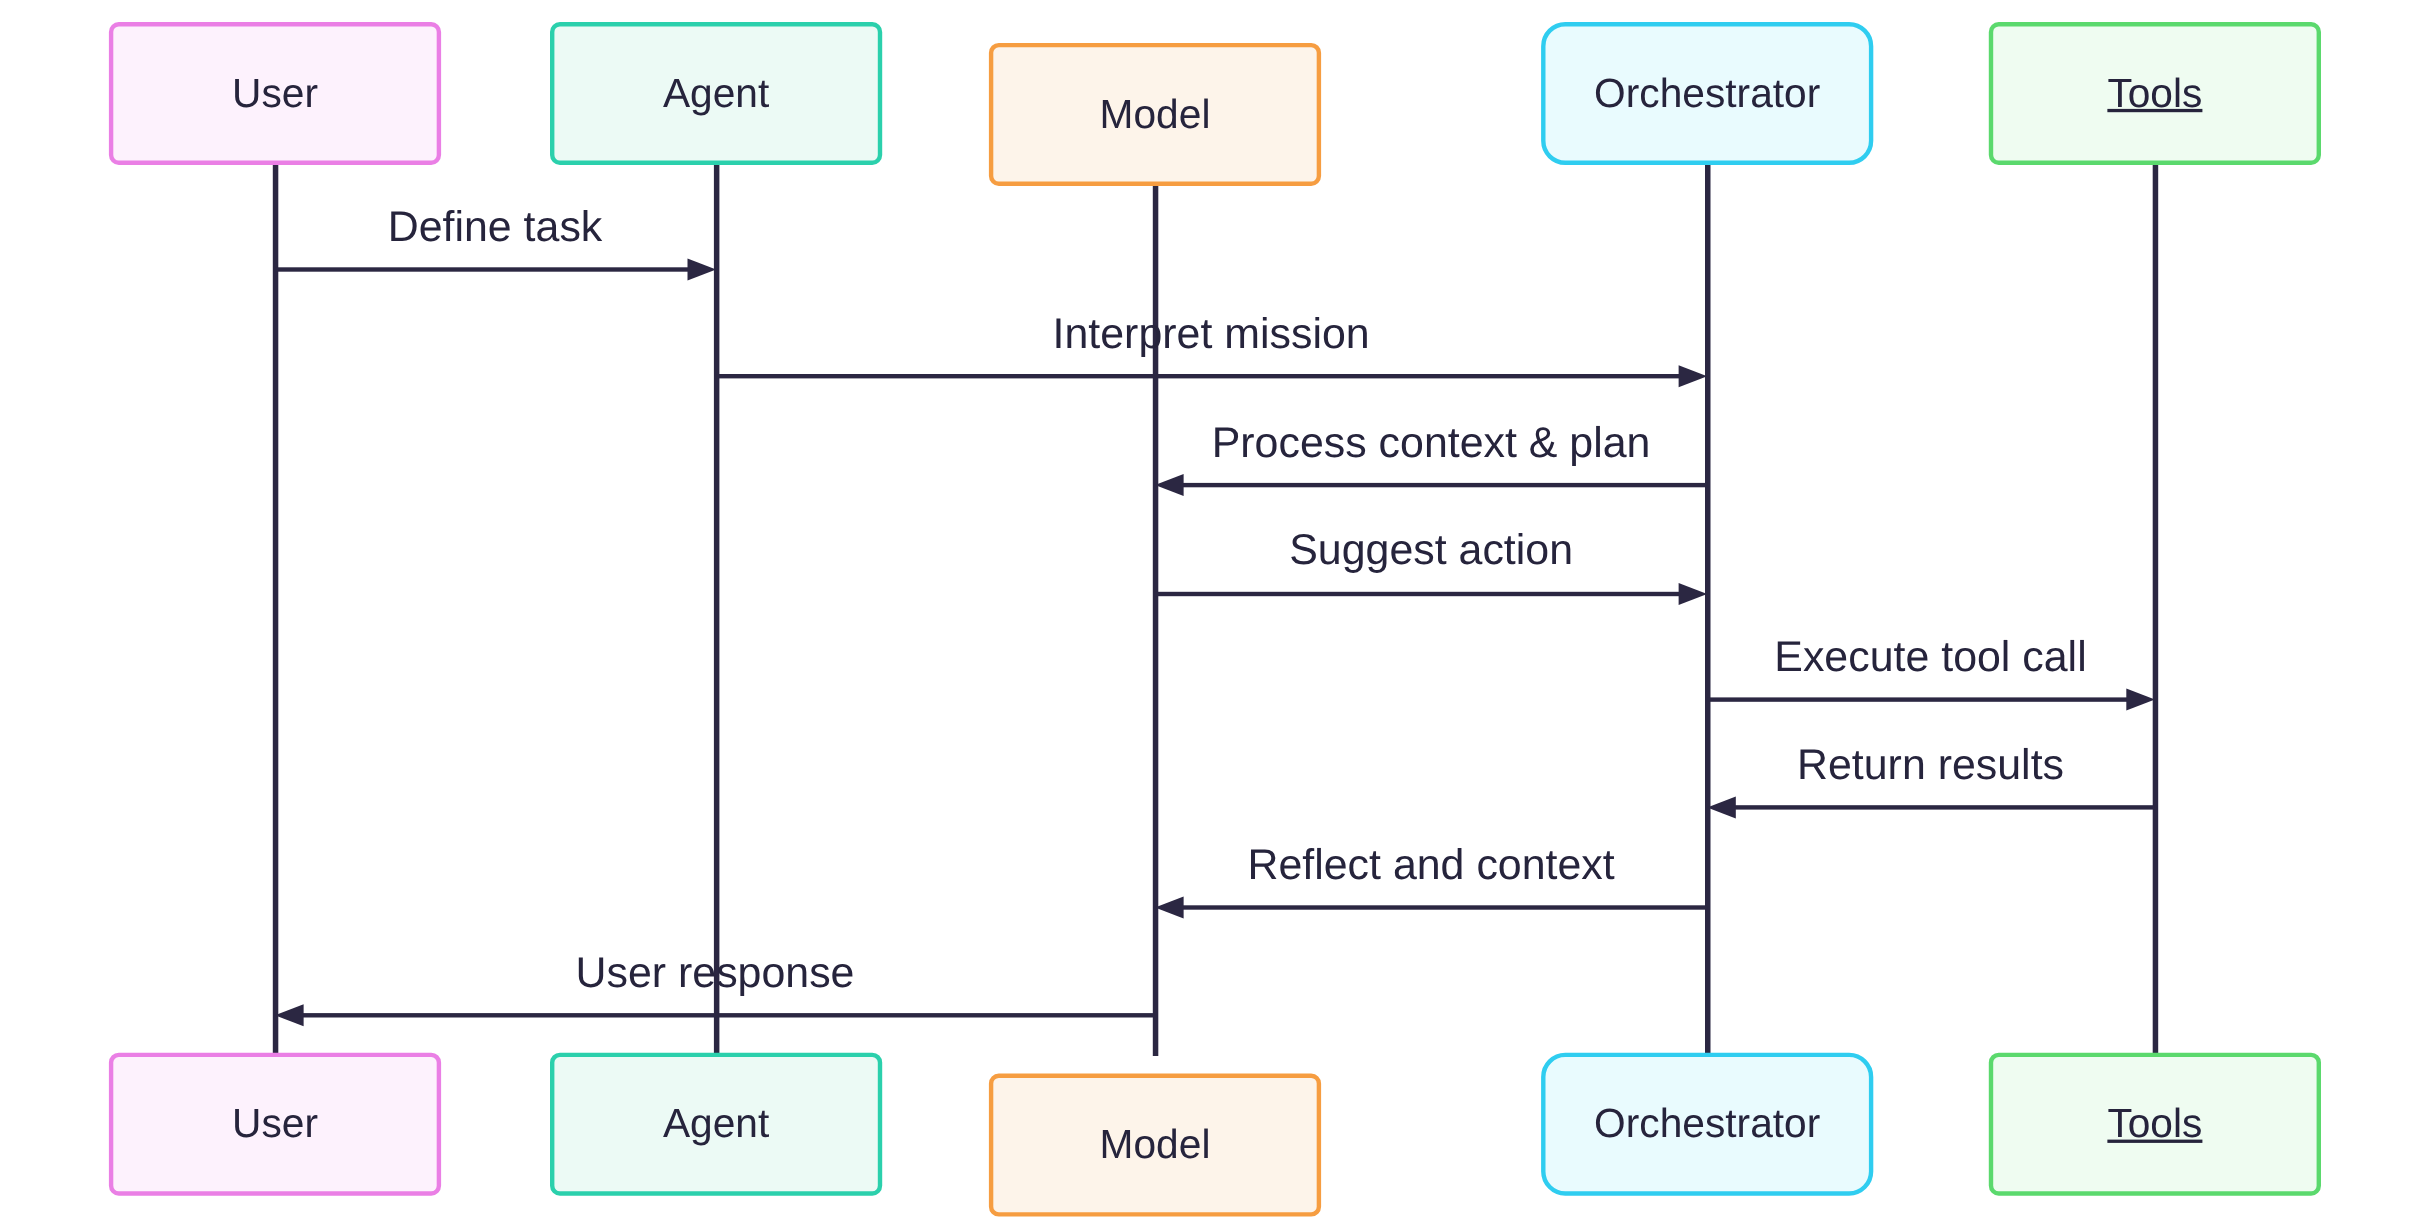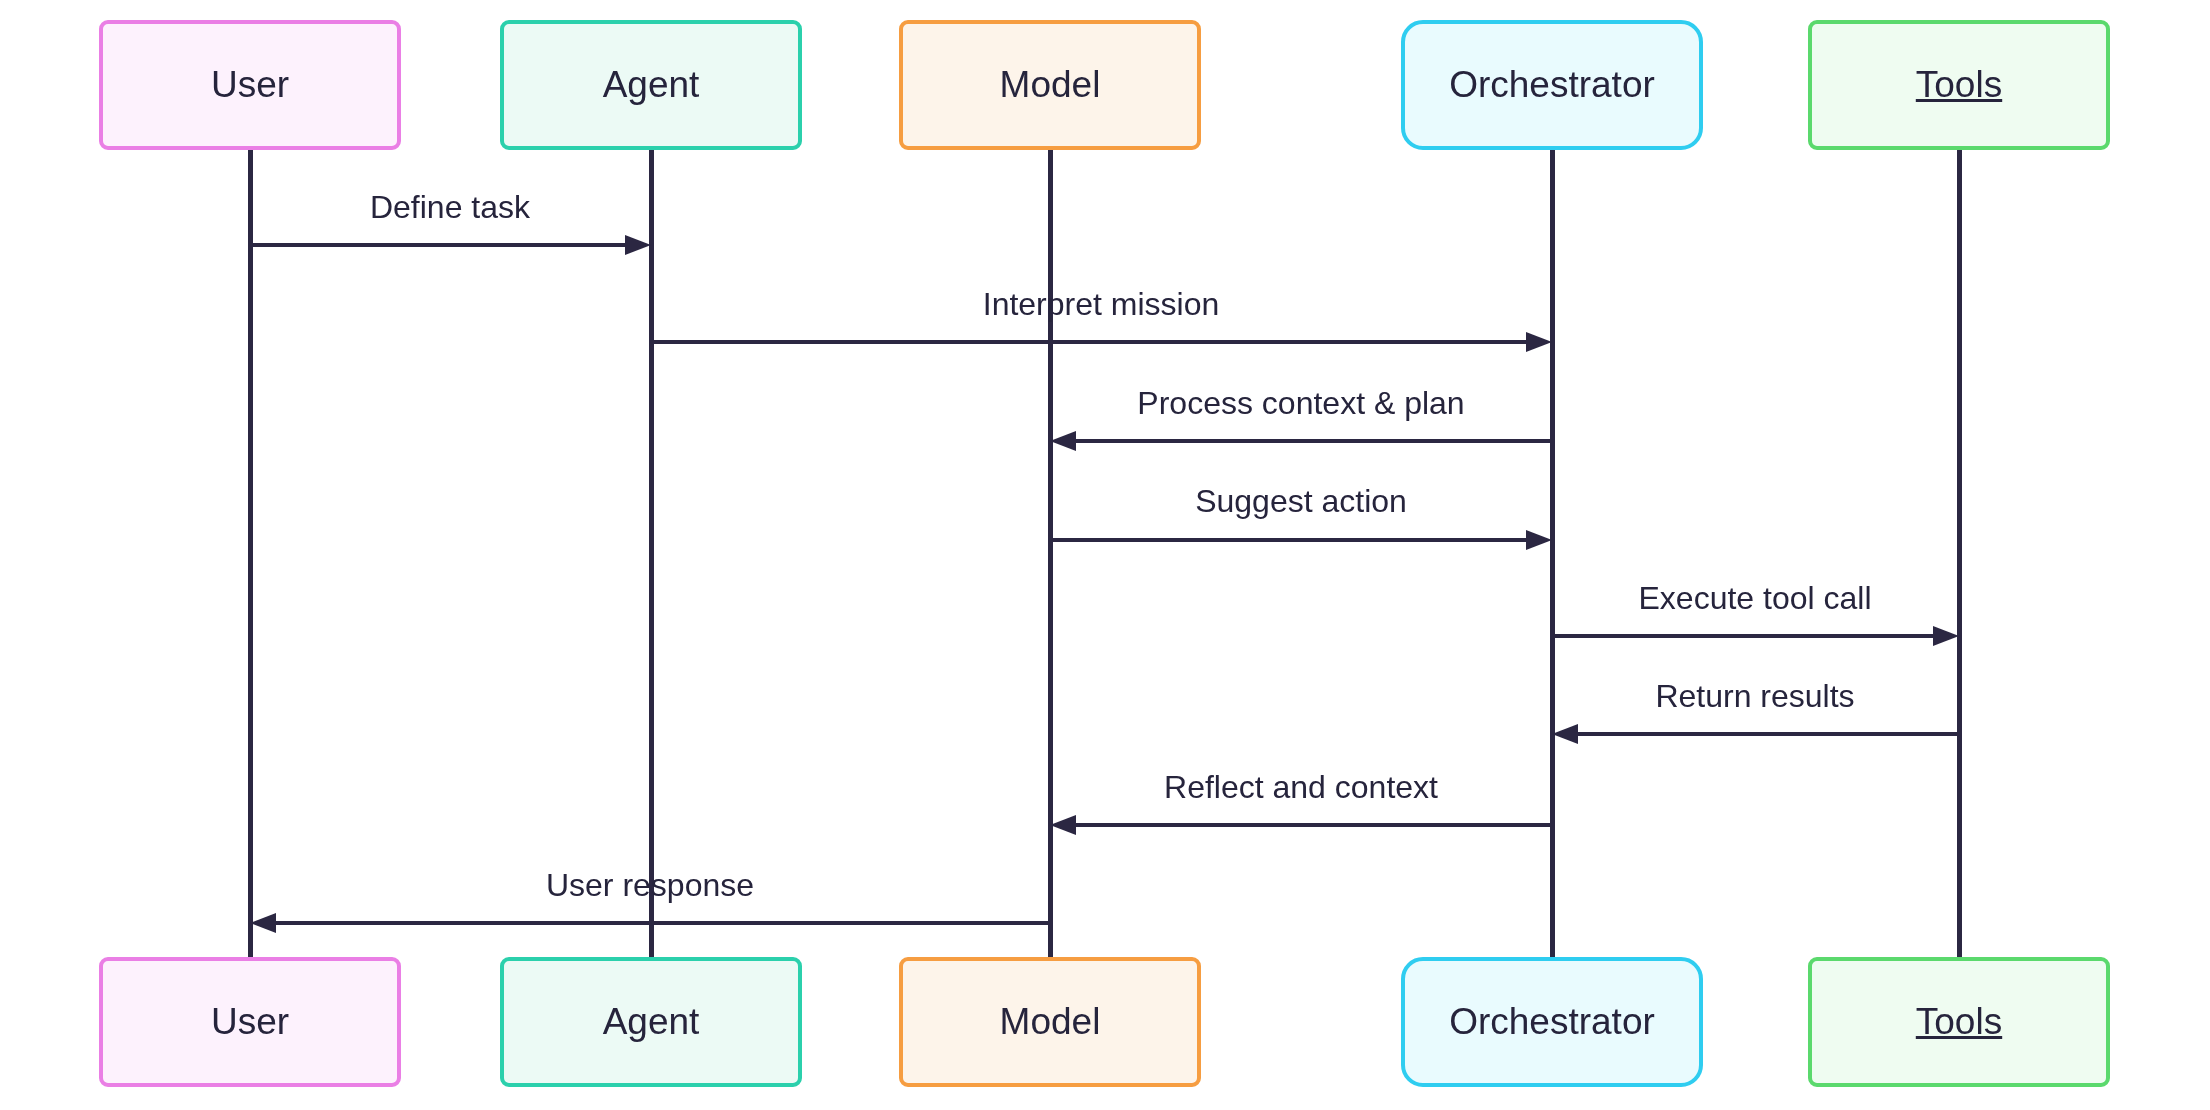--- a/index.html
+++ b/index.html
@@ -27,28 +27,28 @@
     border: 4.5px solid #999;
     border-radius: 9px;
     display: flex;
     align-items: center;
     justify-content: center;
     font-size: 37px;
     color: #26243c;
   }
   .actor-user        { background: #fdf2fd; border-color: #ea7fe5; }
   .actor-agent       { background: #ecfaf5; border-color: #2bd0ac; text-align: center; }
-  .actor-model       { background: #fdf4ea; border-color: #f69d41; }
+  .actor-model       { background: #fdf4ea; border-color: #f69d41; margin-top: 19px; }
   .actor-orchestrator{ background: #e9fbfe; border-color: #2fcdf0; border-radius: 22px; }
   .actor-tools       { background: #effcf1; border-color: #5bd96d; text-decoration: underline; }
   .msg-label {
     position: absolute;
     transform: translateX(-50%);
     white-space: nowrap;
-    font-size: 32px;
+    font-size: 39px;
     line-height: 44px;
     color: #26243c;
   }
   .msg-line {
     position: absolute;
     height: 4px;
     background: #2b2742;
   }
   .arrowhead {
     position: absolute;

